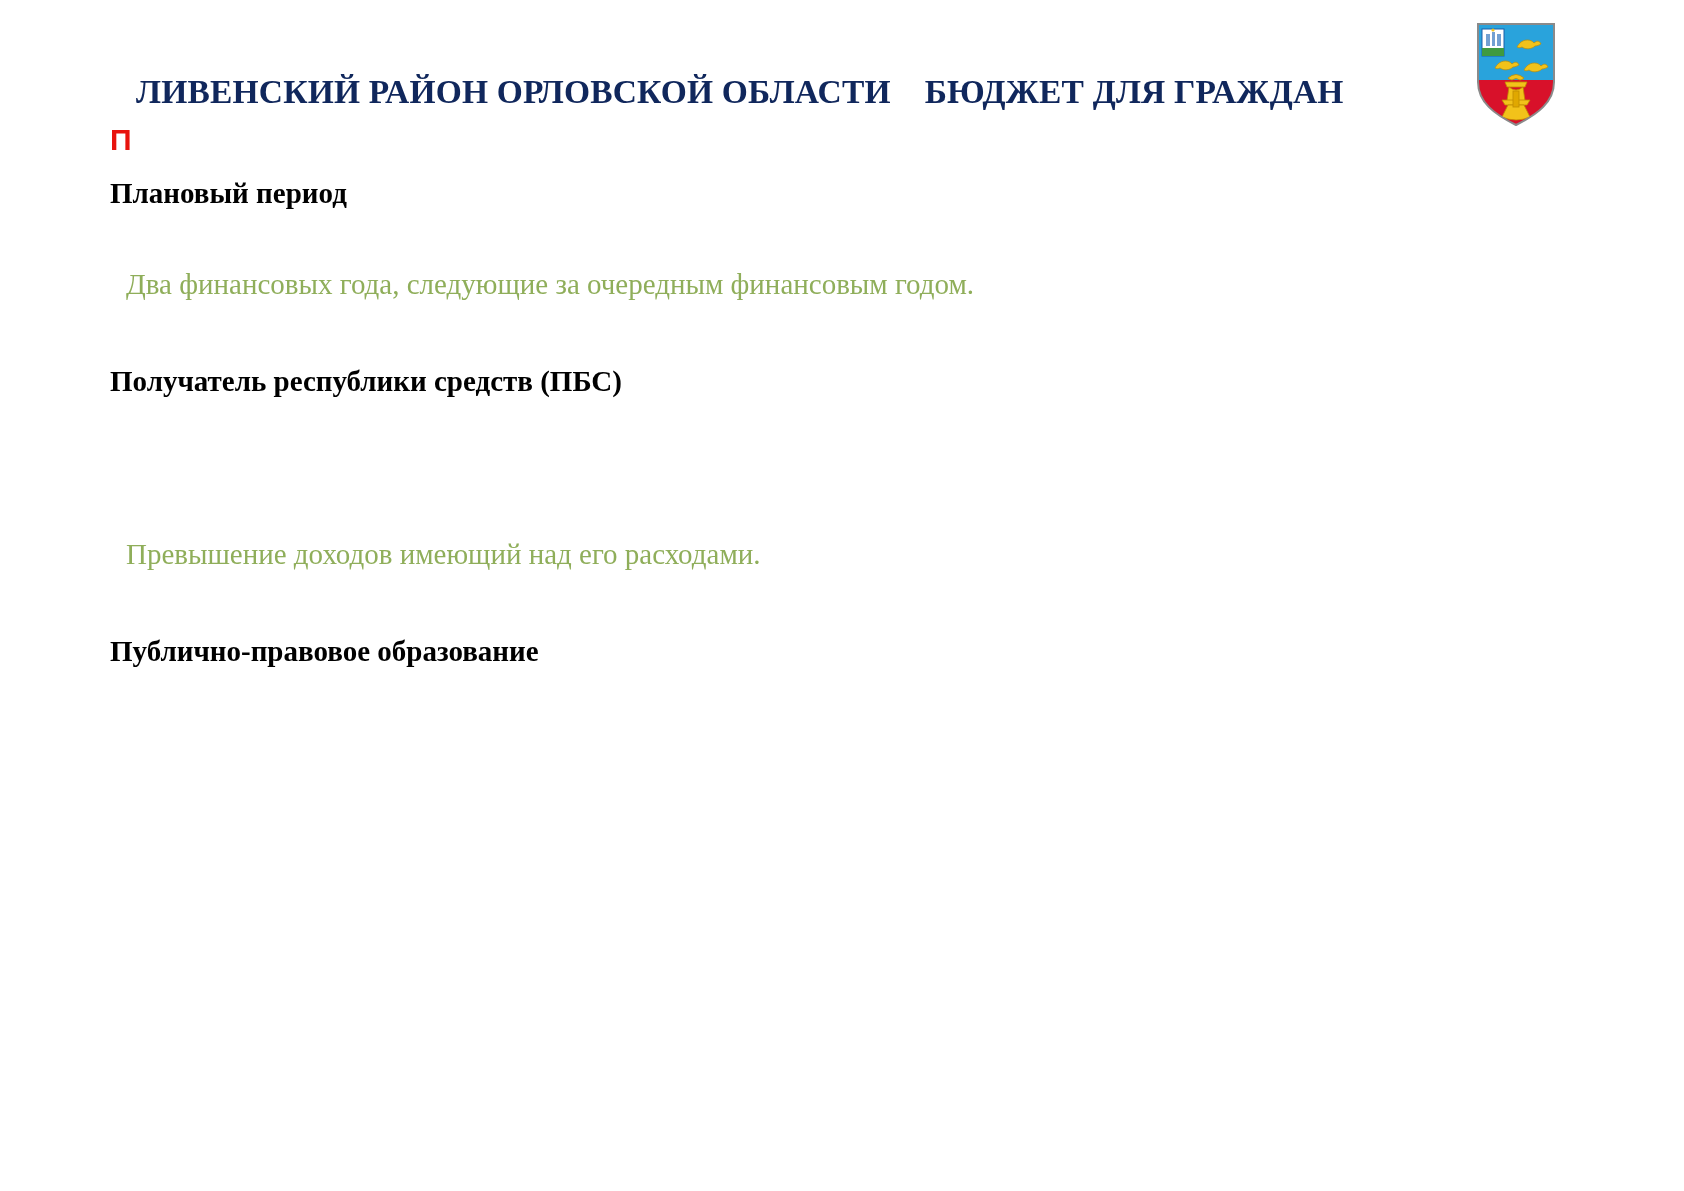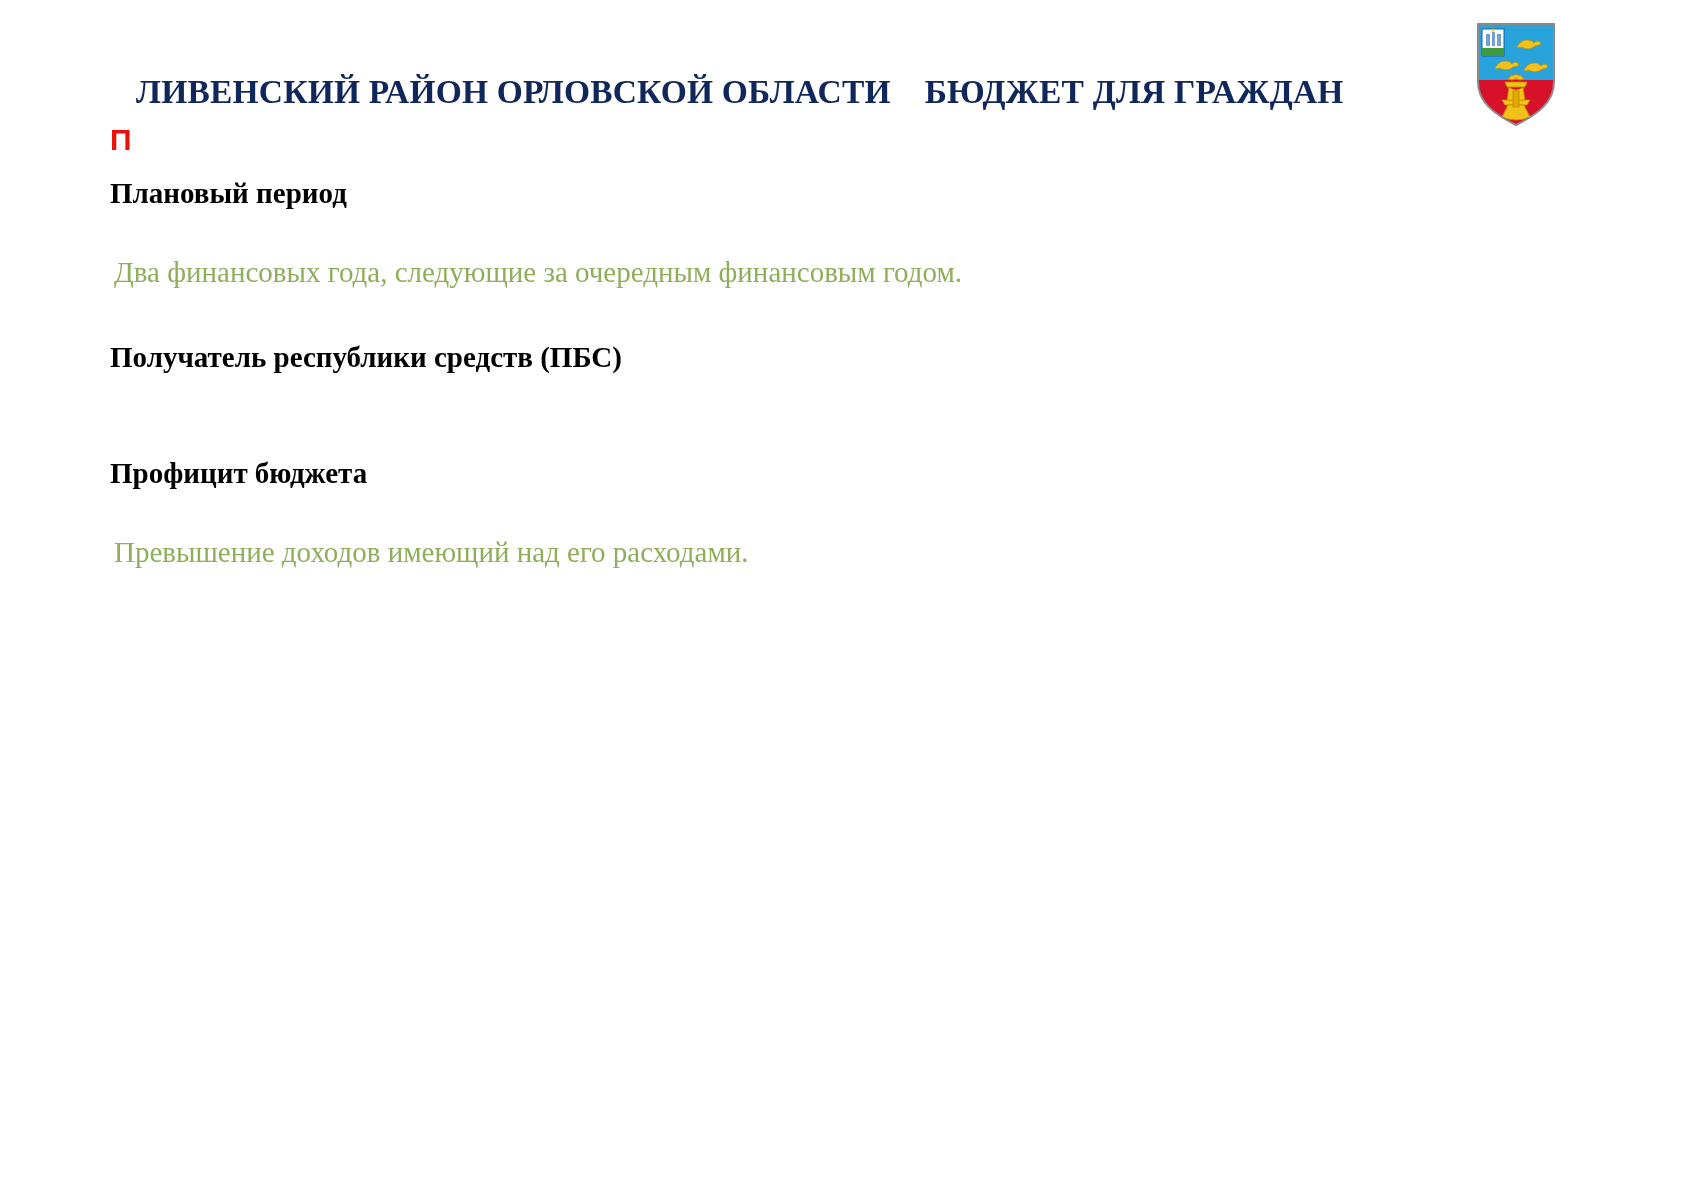--- a/index.html
+++ b/index.html
@@ -91,21 +91,21 @@
     margin: 0;
     padding: 0;
   }
 
   .body-text {
     color: #8fae5a;
     font-family: "Liberation Serif", "DejaVu Serif", serif;
     font-weight: normal;
     font-size: 29px;
     line-height: 40px;
-    margin: 4px;
+    margin: 16px;
     padding: 0;
     text-align: justify;
     text-justify: inter-word;
   }
   .body-text.single {
     text-align: left;
   }
   .gap-md { height: 38px; }
   .gap-lg { height: 44px; }
 </style>
@@ -165,22 +165,22 @@
     <div class="gap-md"></div>
     <p class="body-text single">Два финансовых года, следующие за очередным финансовым годом.</p>
 
     <div class="gap-lg"></div>
 
     <p class="heading">Получатель республики средств (ПБС)</p>
     <div class="gap-md"></div>
 
     <div class="gap-lg"></div>
 
-    <p class="heading">Профицит бюджета</p>
     <div class="gap-md"></div>
     <p class="body-text single">Превышение доходов имеющий над его расходами.</p>
 
     <div class="gap-lg"></div>
 
+    <p class="heading">Публично-правовое образование</p>
     <div class="gap-md"></div>
 
   </div>
 </div>
 
 </body></html>

